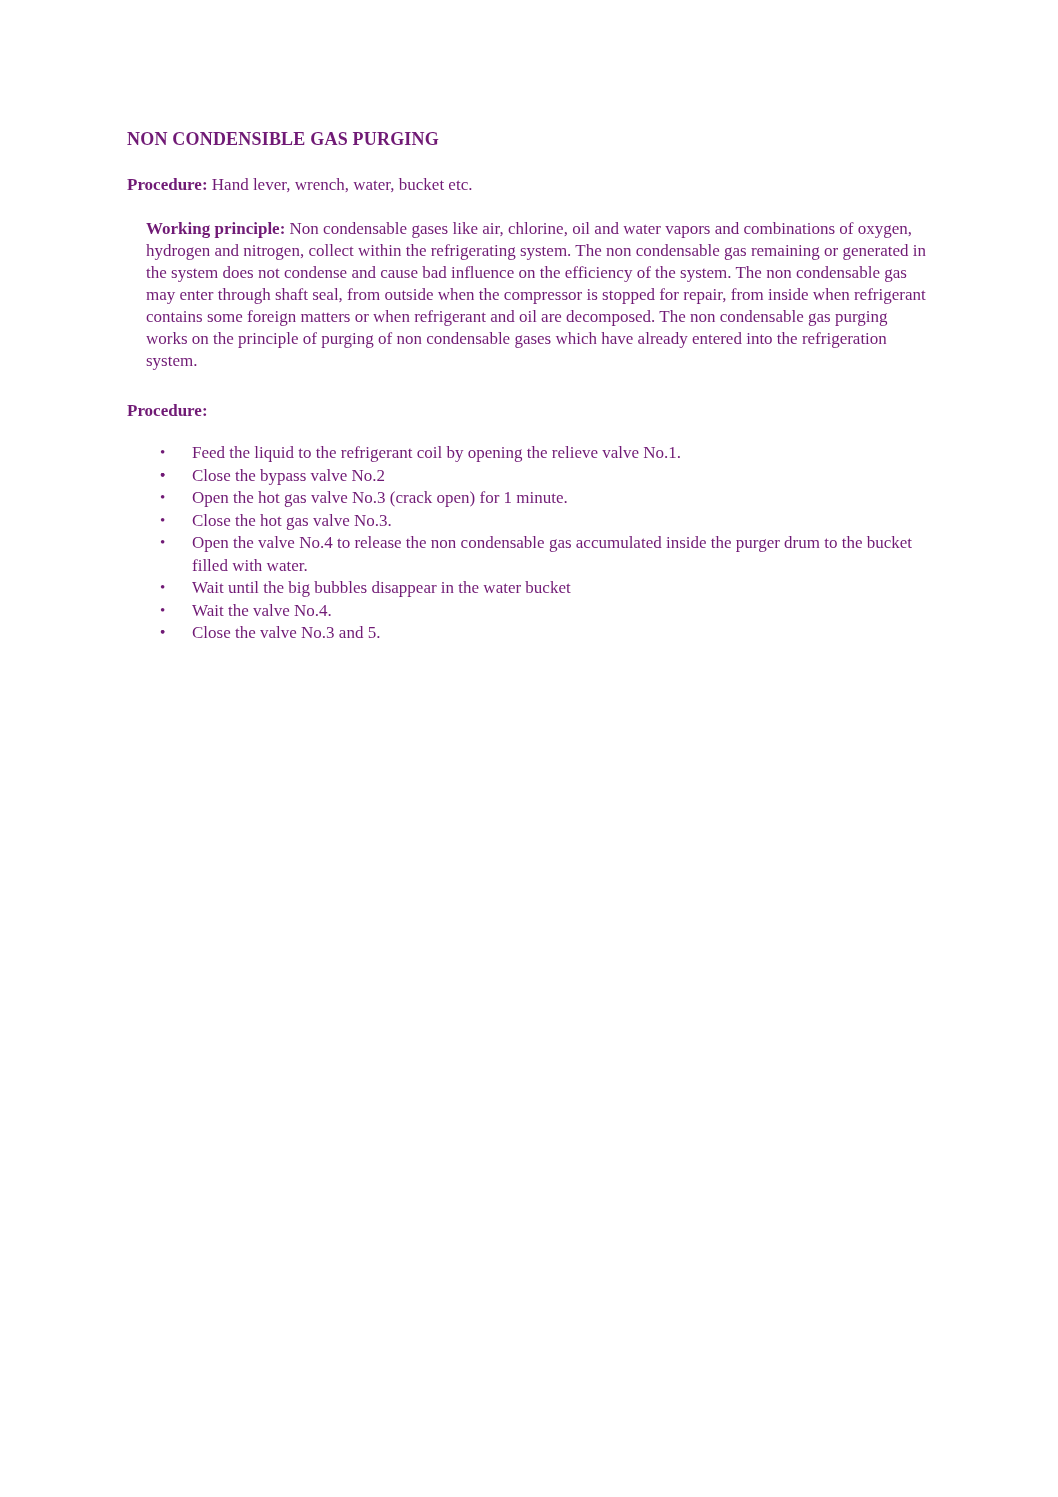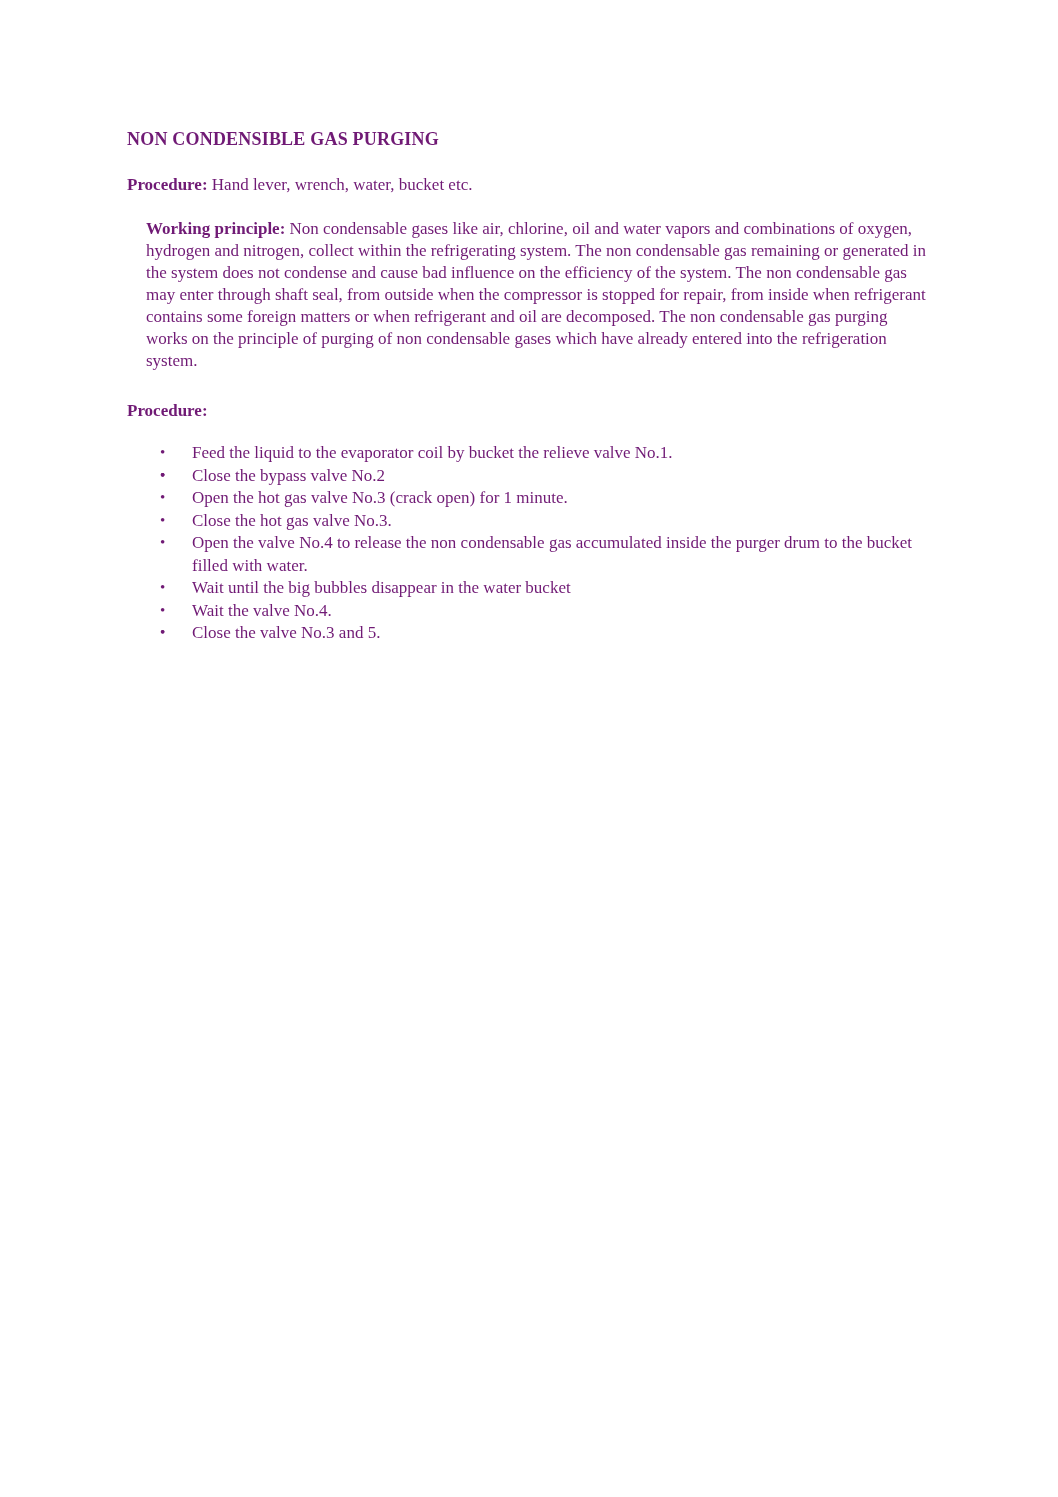--- a/index.html
+++ b/index.html
@@ -80,21 +80,21 @@
     <p class="para mb-lg">
       <span class="lead-label">Working principle:</span>
       <span>Non condensable gases like air, chlorine, oil and water vapors and combinations of oxygen, hydrogen and nitrogen, collect within the refrigerating system. The non condensable gas remaining or generated in the system does not condense and cause bad influence on the efficiency of the system. The non condensable gas may enter through shaft seal, from outside when the compressor is stopped for repair, from inside when refrigerant contains some foreign matters or when refrigerant and oil are decomposed. The non condensable gas purging works on the principle of purging of non condensable gases which have already entered into the refrigeration system.</span>
     </p>
 
     <p class="procedure-heading">Procedure:</p>
 
     <ul class="procedure-list">
       <li>
         <span class="bullet-marker">•</span>
-        <span>Feed the liquid to the evaporator coil by bucket the relieve valve No.1.</span>
+        <span>Feed the liquid to the refrigerant coil by opening the relieve valve No.1.</span>
       </li>
       <li>
         <span class="bullet-marker">•</span>
       </li>
       <li>
         <span class="bullet-marker">•</span>
       </li>
       <li>
         <span class="bullet-marker">•</span>
         <span>Close the bypass valve No.2</span>

